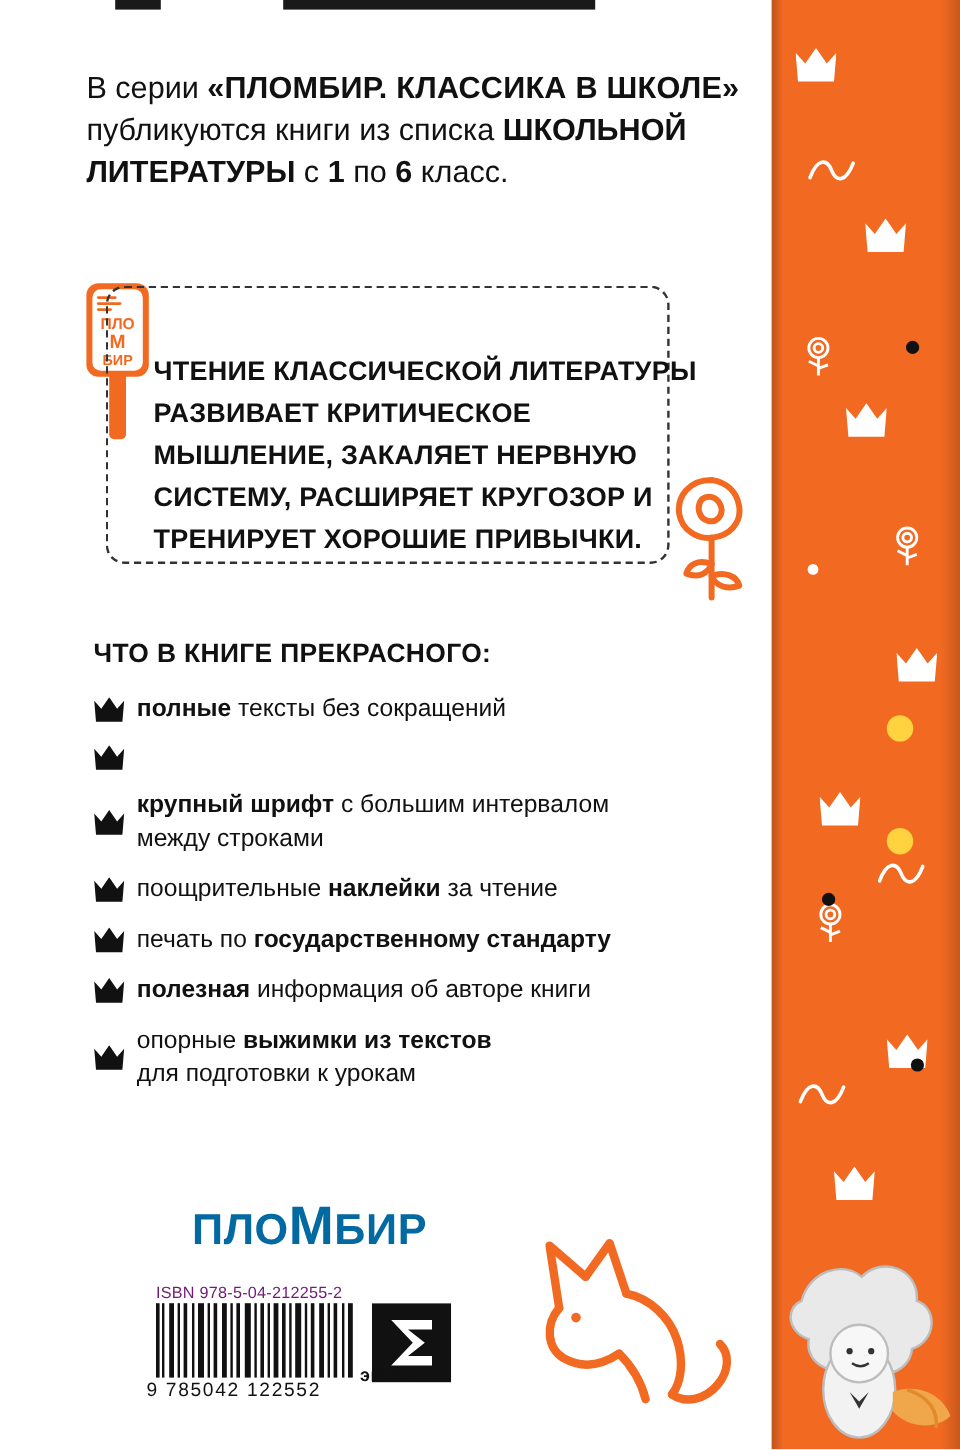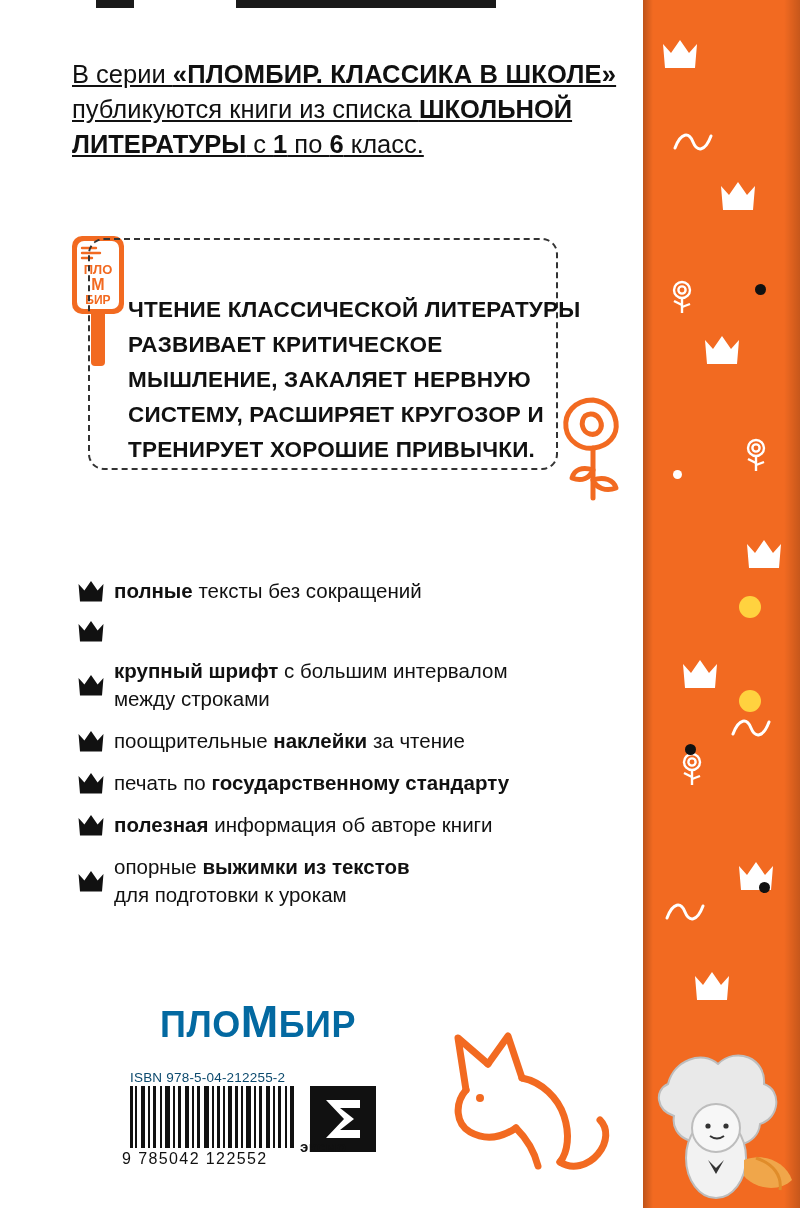--- a/index.html
+++ b/index.html
@@ -73,21 +73,20 @@
   .dot-yellow { background: #ffd23f; }
 
   
   .intro {
     position: absolute;
     left: 72px; top: 57px;
     width: 590px;
     font-size: 25.5px;
     line-height: 35px;
     color: #111111;
-    text-decoration: underline;
   }
   .intro b { font-weight: bold; }
   .intro .q { font-weight: bold; letter-spacing: 0.2px; }
 
   
   .callout {
     position: absolute;
     left: 88px; top: 238px;
     width: 470px; height: 232px;
     border: 2px dashed #333333;
@@ -159,21 +158,21 @@
     color: #0369a1;
     letter-spacing: 0.5px;
   }
   .logo .big { font-size: 45px; }
 
   
   .isbn-label {
     position: absolute;
     left: 130px; top: 1070px;
     font-size: 13.5px;
-    color: #0c4a6e;
+    color: #701a75;
     letter-spacing: 0.2px;
   }
   .barcode {
     position: absolute;
     left: 130px; top: 1086px;
     width: 168px; height: 62px;
   }
   .barcode span {
     position: absolute;
     top: 0;
@@ -335,20 +334,21 @@
   <svg class="rose-big" viewBox="0 0 82 110">
     <g fill="none" stroke="#f26a21" stroke-width="5" stroke-linecap="round" stroke-linejoin="round">
       <path d="M41 8 C22 8, 12 22, 14 36 C16 50, 30 58, 42 56 C56 54, 66 44, 64 30 C62 18, 54 10, 41 8 Z"></path>
       <path d="M33 24 C28 30, 30 40, 38 42 C46 44, 52 36, 48 28 C45 22, 38 20, 33 24 Z"></path>
       <path d="M41 56 L41 106"></path>
       <path d="M41 78 C30 74, 22 78, 20 86 C30 90, 38 86, 41 78 Z"></path>
       <path d="M41 88 C52 84, 62 88, 64 96 C54 100, 44 96, 41 88 Z"></path>
     </g>
   </svg>
 
+  <div class="feat-title">ЧТО В КНИГЕ ПРЕКРАСНОГО:</div>
   <div class="feat-list">
 
     <div class="feat-row">
       <div class="feat-mark">
         <svg width="26" height="22" viewBox="0 0 34 30">
             <path d="M2 28 L0 4 L8 13 L17 0 L26 13 L34 4 L32 28 Z" fill="#111"></path>
           </svg>
       </div>
       <div class="feat-text"><b>полные</b><span> тексты без сокращений</span></div>
     </div>

